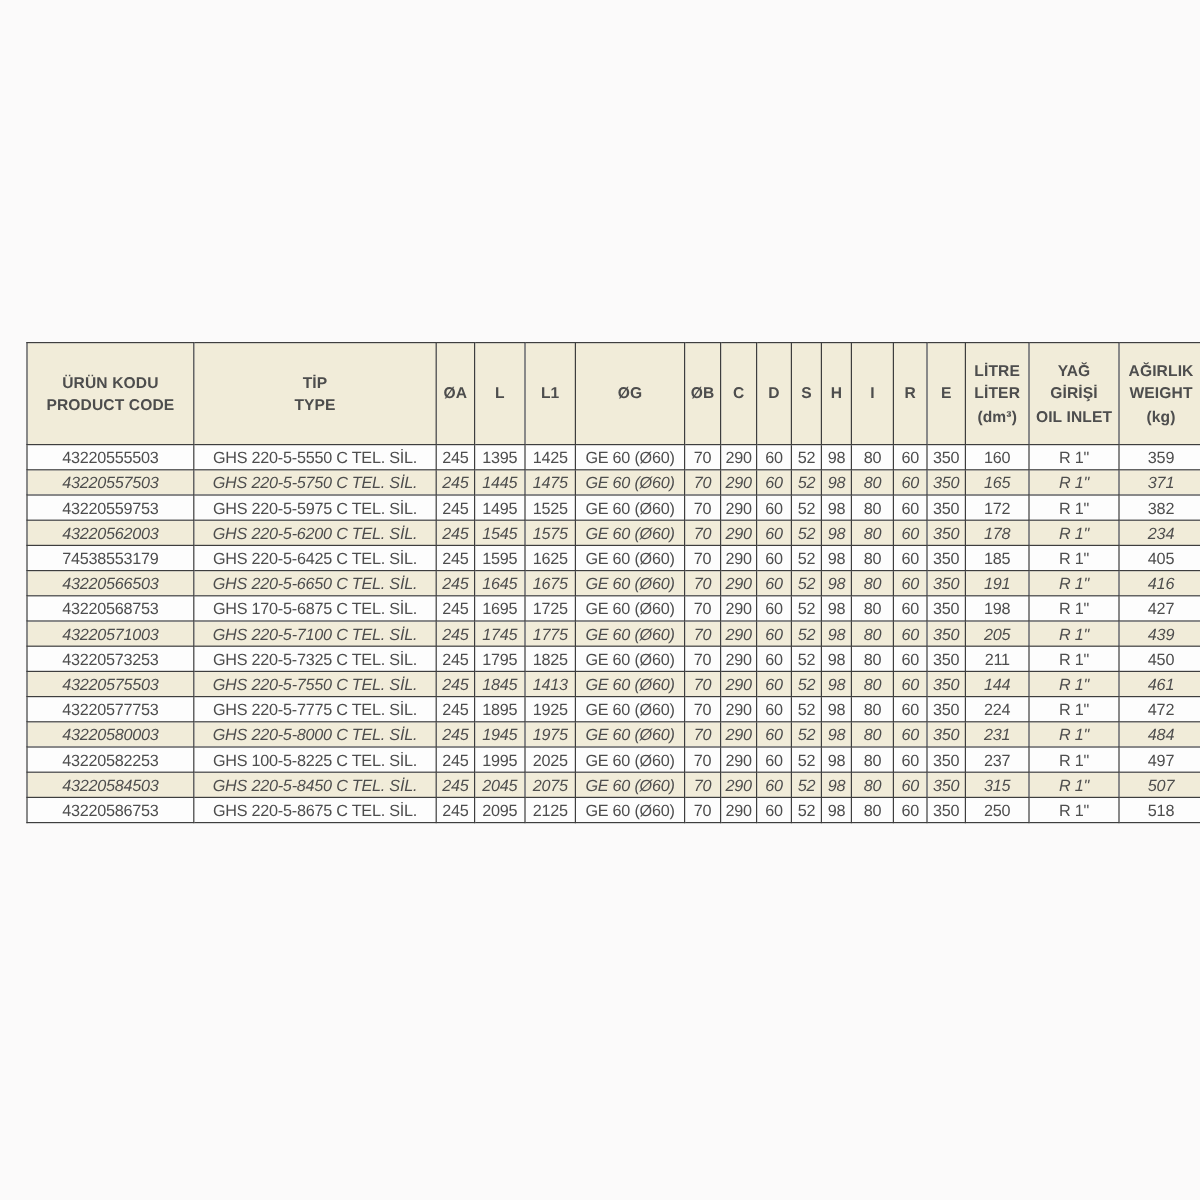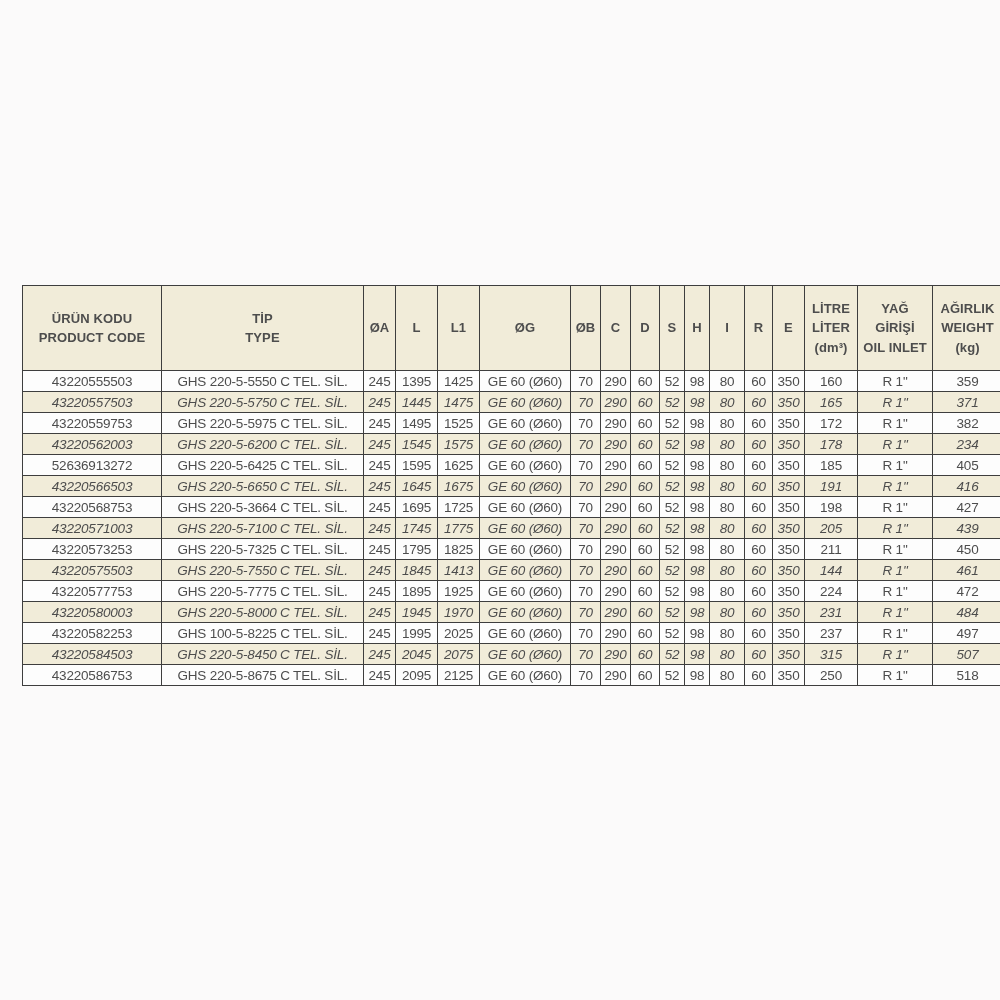--- a/index.html
+++ b/index.html
@@ -177,21 +177,21 @@
           <td>52</td>
           <td>98</td>
           <td>80</td>
           <td>60</td>
           <td>350</td>
           <td>178</td>
           <td>R 1"</td>
           <td>234</td>
         </tr>
         <tr class="white">
-          <td>52636913272</td>
+          <td>74538553179</td>
           <td>GHS 220-5-6425 C TEL. SİL.</td>
           <td>245</td>
           <td>1595</td>
           <td>1625</td>
           <td>GE 60 (Ø60)</td>
           <td>70</td>
           <td>290</td>
           <td>60</td>
           <td>52</td>
           <td>98</td>
@@ -216,21 +216,21 @@
           <td>98</td>
           <td>80</td>
           <td>60</td>
           <td>350</td>
           <td>191</td>
           <td>R 1"</td>
           <td>416</td>
         </tr>
         <tr class="white">
           <td>43220568753</td>
-          <td>GHS 220-5-3664 C TEL. SİL.</td>
+          <td>GHS 170-5-6875 C TEL. SİL.</td>
           <td>245</td>
           <td>1695</td>
           <td>1725</td>
           <td>GE 60 (Ø60)</td>
           <td>70</td>
           <td>290</td>
           <td>60</td>
           <td>52</td>
           <td>98</td>
           <td>80</td>
@@ -314,21 +314,21 @@
           <td>350</td>
           <td>224</td>
           <td>R 1"</td>
           <td>472</td>
         </tr>
         <tr class="cream">
           <td>43220580003</td>
           <td>GHS 220-5-8000 C TEL. SİL.</td>
           <td>245</td>
           <td>1945</td>
-          <td>1970</td>
+          <td>1975</td>
           <td>GE 60 (Ø60)</td>
           <td>70</td>
           <td>290</td>
           <td>60</td>
           <td>52</td>
           <td>98</td>
           <td>80</td>
           <td>60</td>
           <td>350</td>
           <td>231</td>

